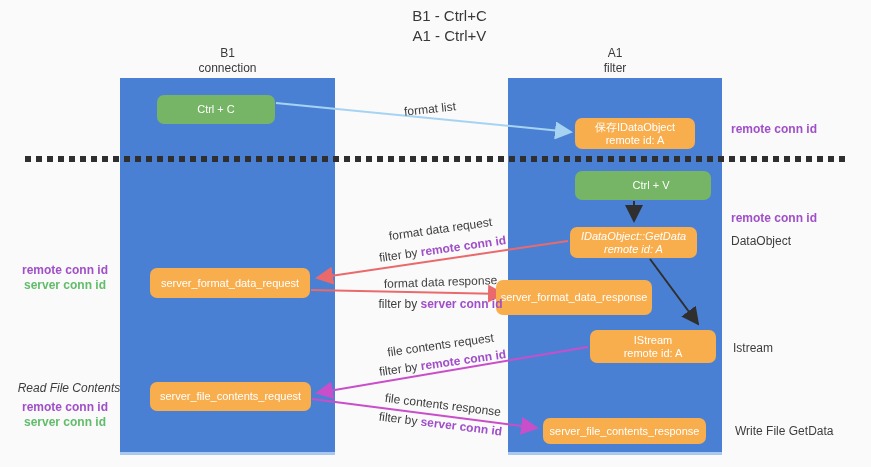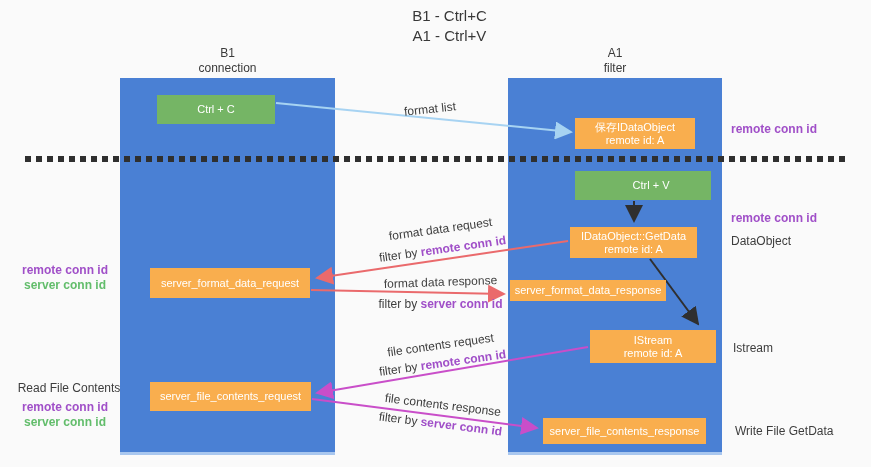--- a/index.html
+++ b/index.html
@@ -20,29 +20,29 @@
   .lane{top:78px;height:374px;background:var(--lane-blue);border-bottom:3px solid var(--lane-edge);z-index:1;}
   .lane-b1{left:120px;width:215px;}
   .lane-a1{left:508px;width:214px;}
   .lane-header{top:46px;text-align:center;font-size:12px;line-height:15px;color:#3a3a3a;z-index:2;}
   .lane-header.b1{left:120px;width:215px;}
   .lane-header.a1{left:508px;width:214px;}
   .divider{left:25px;top:156px;width:822px;height:6px;z-index:5;
     background:repeating-linear-gradient(90deg,var(--arrow-black) 0 6px,transparent 6px 11px);}
   svg.edges{left:0;top:0;width:871px;height:467px;z-index:4;pointer-events:none;}
   .node{display:flex;flex-direction:column;align-items:center;justify-content:center;
-    color:#fff;font-size:11px;line-height:13px;text-align:center;z-index:6;}
+    color:#fff;font-size:11px;line-height:13px;text-align:center;z-index:6;border-radius:7px;}
   .green{background:var(--node-green);}
   .orange{background:var(--node-orange);}
   .n-ctrl-c{left:157px;top:95px;width:118px;height:29px;}
   .n-save{left:575px;top:118px;width:120px;height:31px;}
   .n-ctrl-v{left:575px;top:171px;width:120px;height:29px;padding-left:16px;}
-  .n-getdata{left:570px;top:227px;width:127px;height:31px;}
+  .n-getdata{left:570px;top:227px;width:127px;height:31px;font-style:italic;}
   .n-freq{left:150px;top:268px;width:160px;height:30px;}
-  .n-fresp{left:510px;top:280px;width:156px;height:21px;}
+  .n-fresp{left:496px;top:280px;width:156px;height:35px;}
   .n-istream{left:590px;top:330px;width:126px;height:33px;}
   .n-fcreq{left:150px;top:382px;width:161px;height:29px;}
   .n-fcresp{left:543px;top:418px;width:163px;height:26px;}
   .side{font-size:12px;z-index:6;white-space:nowrap;}
   .purple{color:var(--text-purple);font-weight:bold;}
   .greentxt{color:var(--text-green);font-weight:bold;}
   .dark{color:var(--text-dark);}
   .edge-label{font-size:12px;text-align:center;z-index:6;white-space:nowrap;color:var(--text-dark);}
   .left-stack{text-align:center;line-height:15px;}
 </style>
@@ -140,17 +140,17 @@
 <div class="abs side purple" style="left:731px;top:122px;">remote conn id</div>
 <div class="abs side purple" style="left:731px;top:211px;">remote conn id</div>
 <div class="abs side dark" style="left:731px;top:234px;">DataObject</div>
 <div class="abs side dark" style="left:733px;top:341px;">Istream</div>
 <div class="abs side dark" style="left:735px;top:424px;">Write File GetData</div>
 
 <div class="abs side left-stack" style="left:15px;top:263px;width:100px;">
   <div class="purple">remote conn id</div>
   <div class="greentxt">server conn id</div>
 </div>
-<div class="abs side dark" style="left:14px;top:381px;width:110px;text-align:center;">Read File Contents</div>
+<div class="abs side dark" style="left:14px;top:381px;width:110px;text-align:center;font-style:italic;">Read File Contents</div>
 <div class="abs side left-stack" style="left:15px;top:400px;width:100px;">
   <div class="purple">remote conn id</div>
   <div class="greentxt">server conn id</div>
 </div>
 
 </body></html>

